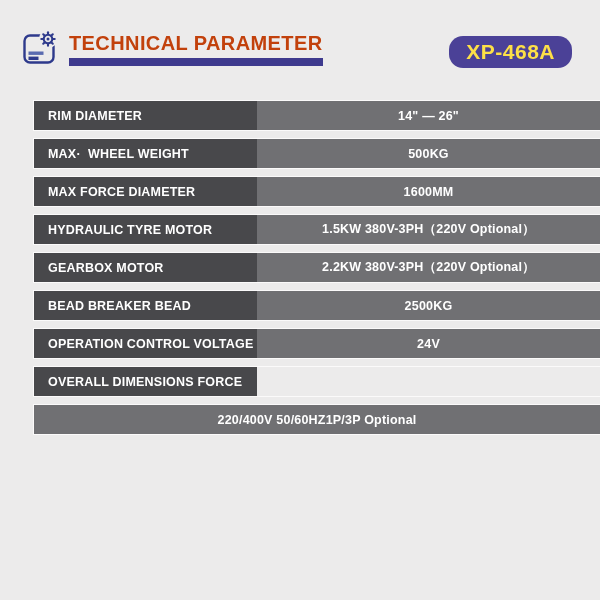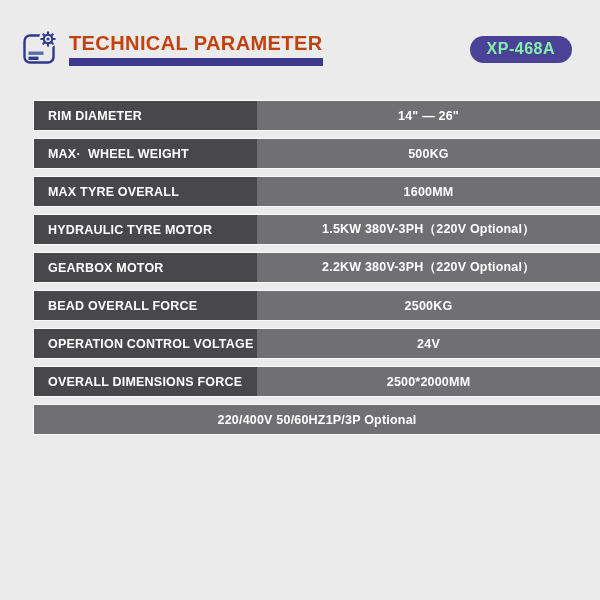--- a/index.html
+++ b/index.html
@@ -27,22 +27,22 @@
     line-height: 1.1;
   }
   .title-bar {
     height: 8px;
     background: #3e3a8e;
     margin-top: 4px;
   }
   .model-badge {
     position: absolute; top: 8px; right: 8px;
     background: #4b4197;
-    color: #86efac;
-    font-size: 16px;
+    color: #fde047;
+    font-size: 21px;
     font-weight: bold;
     letter-spacing: 0.5px;
     padding: 4px 17px 5px 17px;
     border-radius: 14px;
     line-height: 1.1;
   }
 
   
   .spec-table {
     position: absolute; top: 100px; left: 25px; width: 568px; padding-left: 8px;
@@ -114,41 +114,40 @@
 
     <div class="spec-row">
       <div class="spec-label">RIM DIAMETER</div>
       <div class="spec-value">14" — 26"</div>
     </div>
     <div class="spec-row">
       <div class="spec-label">MAX·&nbsp; WHEEL WEIGHT</div>
       <div class="spec-value">500KG</div>
     </div>
     <div class="spec-row">
-      <div class="spec-label">MAX TYRE OVERALL</div>
+      <div class="spec-label">MAX FORCE DIAMETER</div>
       <div class="spec-value">1600MM</div>
     </div>
     <div class="spec-row">
       <div class="spec-label">HYDRAULIC TYRE MOTOR</div>
       <div class="spec-value">1.5KW 380V-3PH（220V Optional）</div>
     </div>
     <div class="spec-row">
       <div class="spec-label">GEARBOX MOTOR</div>
       <div class="spec-value">2.2KW 380V-3PH（220V Optional）</div>
     </div>
     <div class="spec-row">
-      <div class="spec-label">BEAD OVERALL FORCE</div>
+      <div class="spec-label">BEAD BREAKER BEAD</div>
       <div class="spec-value">2500KG</div>
     </div>
     <div class="spec-row">
       <div class="spec-label">OPERATION CONTROL VOLTAGE</div>
       <div class="spec-value">24V</div>
     </div>
     <div class="spec-row">
       <div class="spec-label">OVERALL DIMENSIONS FORCE</div>
-      <div class="spec-value">2500*2000MM</div>
     </div>
     <div class="spec-row">
       <div class="spec-value">220/400V 50/60HZ1P/3P Optional</div>
     </div>
 
   </div>
 </div>
 
 </body></html>

